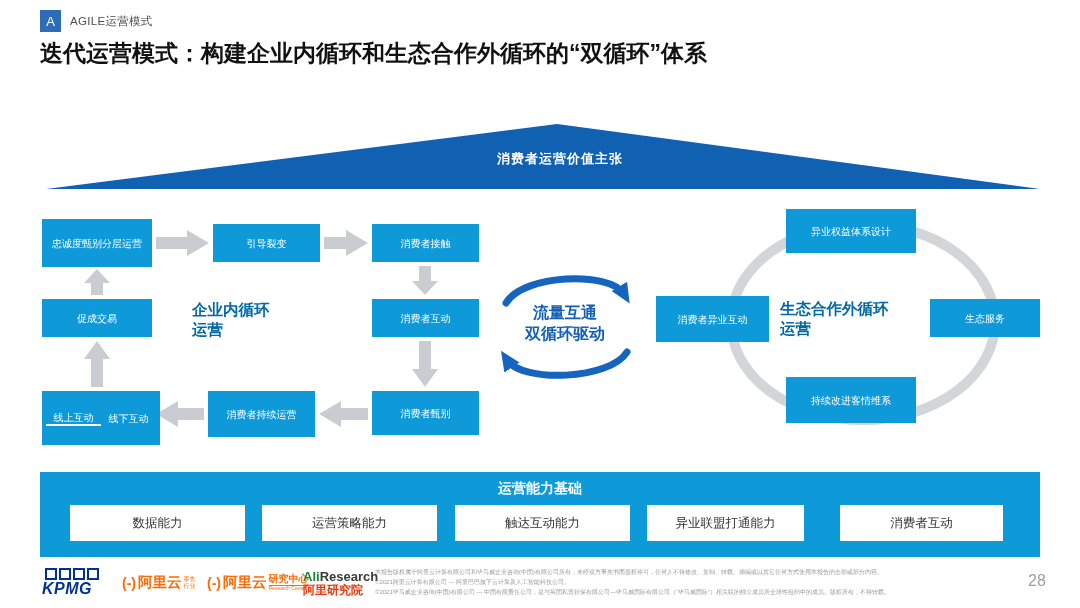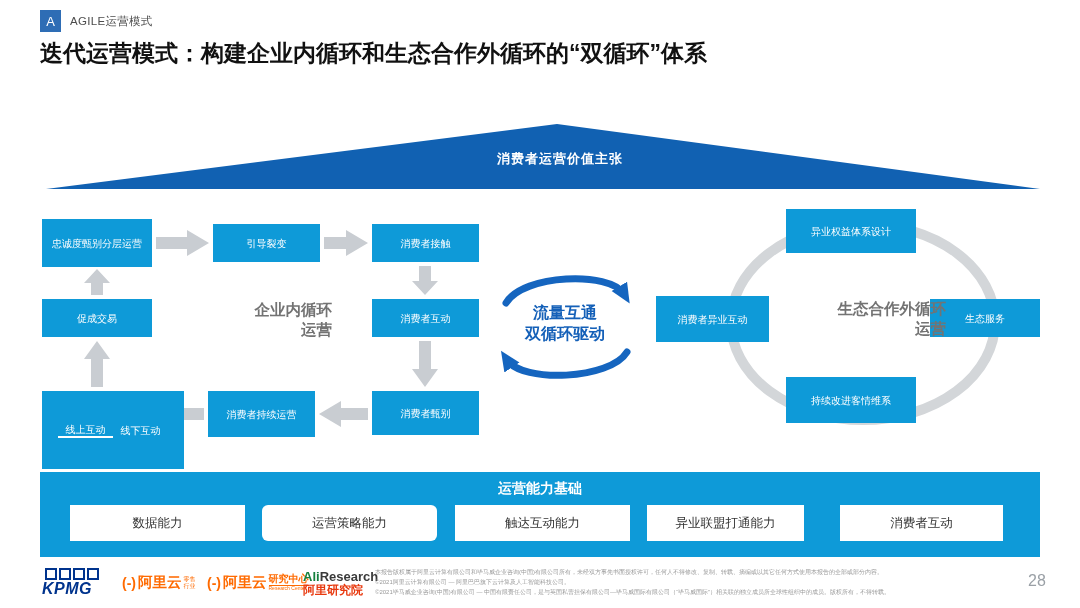--- a/index.html
+++ b/index.html
@@ -14,51 +14,51 @@
   .section-label{left:70px;top:14px;font-size:11.5px;color:#4d4d4d;letter-spacing:.3px;}
   .page-title{left:40px;top:38px;font-size:23px;font-weight:bold;color:#111;}
 
   
   .roof-label{left:430px;top:150px;width:260px;text-align:center;color:#fff;
               font-size:13px;font-weight:bold;letter-spacing:1px;}
 
   
   .bx{background:#0E9AD8;color:#fff;display:flex;flex-direction:row;align-items:center;
       justify-content:center;text-align:center;font-size:10px;line-height:1.3;}
-  .lbl{color:#737373;font-weight:bold;text-align:right;line-height:1.3;}
+  .lbl{color:#0369a1;font-weight:bold;text-align:left;line-height:1.3;}
   .hub-label{left:503px;top:303px;width:124px;text-align:center;color:#1460B8;
              font-weight:bold;font-size:16px;line-height:1.3;}
 
   
   .b-loyalty{left:42px;top:219px;width:110px;height:48px;}
   .b-fission{left:213px;top:224px;width:107px;height:38px;}
   .b-contact{left:372px;top:224px;width:107px;height:38px;}
   .b-deal{left:42px;top:299px;width:110px;height:38px;}
   .b-interact{left:372px;top:299px;width:107px;height:38px;}
-  .b-split{left:42px;top:391px;width:110px;height:46px;padding:16px;}
+  .b-split{left:42px;top:391px;width:110px;height:46px;padding:4px;}
   .b-split .half{flex:1;width:100%;display:flex;align-items:center;justify-content:center;}
   .b-split .half:first-child{border-bottom:2px solid #fff;}
   .b-sustain{left:208px;top:391px;width:107px;height:46px;}
   .b-screen{left:372px;top:391px;width:107px;height:44px;}
   .inner-center{left:192px;top:300px;width:140px;font-size:15.5px;}
 
   
   .b-rights{left:786px;top:209px;width:130px;height:44px;}
   .b-cross{left:656px;top:296px;width:113px;height:46px;}
   .b-service{left:930px;top:299px;width:110px;height:38px;}
   .b-maintain{left:786px;top:377px;width:130px;height:46px;}
   .outer-center{left:780px;top:299px;width:166px;font-size:15.5px;}
 
   
   .foundation{left:40px;top:472px;width:1000px;height:85px;background:#0E9AD8;}
   .foundation-title{position:absolute;left:0;top:8px;width:100%;text-align:center;color:#fff;
                     font-weight:bold;font-size:14px;}
   .f-item{position:absolute;top:33px;height:36px;background:#fff;color:#333;font-size:12.5px;
           display:flex;align-items:center;justify-content:center;}
-  .f1{left:30px;width:175px;} .f2{left:222px;width:175px;border-radius:6px;} .f3{left:415px;width:175px;}
+  .f1{left:30px;width:175px;} .f2{left:222px;width:175px;} .f3{left:415px;width:175px;}
   .f4{left:607px;width:157px;} .f5{left:800px;width:163px;}
 
   
   .kpmg{left:42px;top:568px;color:#00338D;}
   .kpmg .bars{display:flex;gap:2px;margin-left:3px;}
   .kpmg .bars i{display:block;width:8px;height:8px;border:2px solid #00338D;}
   .kpmg .word{font-size:16px;font-weight:bold;font-style:italic;letter-spacing:.5px;}
   .alilogo{color:#FF6A00;display:flex;align-items:center;gap:2px;}
   .alilogo .bracket{font-weight:bold;font-size:14px;}
   .alilogo .name{font-weight:bold;font-size:14.5px;}

